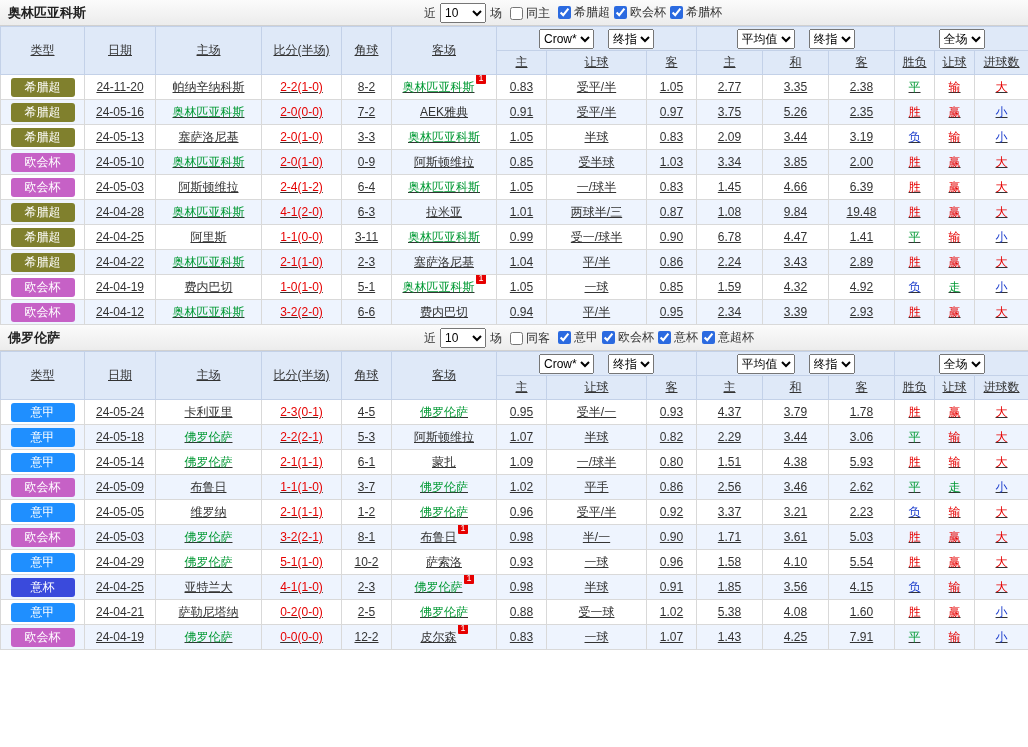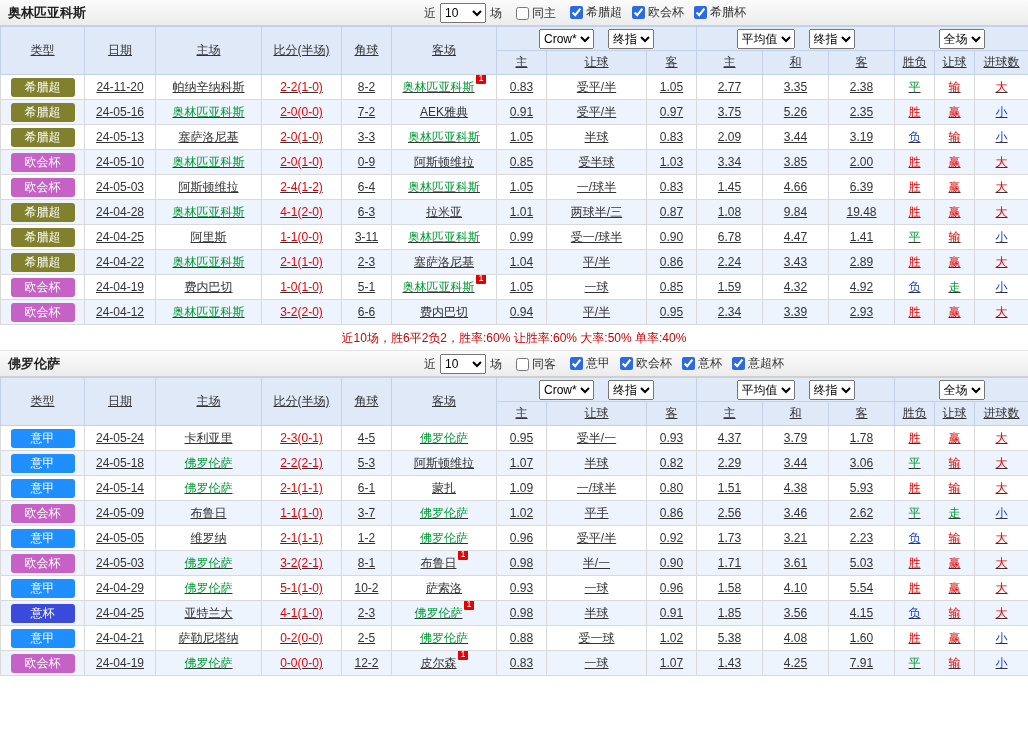--- a/index.html
+++ b/index.html
@@ -17,21 +17,21 @@
   .win-buttons { position:absolute; right:4px; top:3px; display:flex; gap:4px; }
   .wbtn { width:24px; height:24px; padding:0; border:1px solid #8fb4e6; background:#4b7ed0; color:#fff; font-size:14px; line-height:22px; border-radius:2px; cursor:pointer; }
   .wbtn.close { background:#5aa6e2; }
 
   
   .teambar { height:26px; background:linear-gradient(#fbfbfb,#ececec); border-bottom:1px solid #d0d0d0; position:relative; display:flex; align-items:center; }
   .teamname { font-weight:bold; font-size:13px; color:#222; margin-left:8px; }
   .filters { position:absolute; left:424px; top:0; height:26px; display:flex; align-items:center; gap:4px; font-size:12px; color:#333; white-space:nowrap; }
   .filters select { height:20px; font-size:12px; font-family:inherit; }
   .count-select { width:46px; }
-  .cb, .comps label { display:inline-flex; align-items:center; gap:3px; margin-left:10px; cursor:pointer; }
+  .cb, .comps label { display:inline-flex; align-items:center; gap:3px; margin-left:4px; cursor:pointer; }
   .cb input, .comps input { width:13px; height:13px; margin:0; accent-color:#2b6ae0; cursor:pointer; }
 
   
   table.grid { width:1028px; border-collapse:collapse; table-layout:fixed; text-align:center; font-size:12px;text-decoration:underline; }
   .grid th, .grid td { border:1px solid #d9d9d9; padding:0; height:25px; white-space:nowrap; overflow:hidden; }
   .grid thead th { background:#dfe9f8; border-color:#c3d1e8; font-weight:normal; color:#333; height:24px; }
   .grid thead select { height:20px; font-size:12px; font-family:inherit; margin:0 7px; }
   .grid tbody tr.alt { background:#eef4fe; }
   .badge { display:inline-block; width:64px; height:19px; line-height:19px; border-radius:3px; color:#fff; font-size:12px; }
   .score { color:var(--score-color,#e60000); }
@@ -287,21 +287,20 @@
             <td>0.95</td>
             <td>2.34</td>
             <td>3.39</td>
             <td>2.93</td>
             <td style="color: rgb(230, 0, 0);">胜</td>
             <td style="color: rgb(230, 0, 0);">赢</td>
             <td style="color: rgb(230, 0, 0);">大</td>
           </tr>
         </tbody>
     </table>
-    <div class="summary">近10场，胜6平2负2，胜率:60% 让胜率:60% 大率:50% 单率:40%</div>
   </section>
 
   <section>
     <div class="teambar">
       <span class="teamname">佛罗伦萨</span>
       <div class="filters">
         <span>近</span>
         <select class="count-select">
           <option>10</option>
         </select>
@@ -446,21 +445,21 @@
           <tr>
             <td><span class="badge" style="background: rgb(31, 143, 255);">意甲</span></td>
             <td>24-05-05</td>
             <td><span class="team">维罗纳</span></td>
             <td class="score">2-1(1-1)</td>
             <td>1-2</td>
             <td><span class="team-focus">佛罗伦萨</span></td>
             <td>0.96</td>
             <td>受平/半</td>
             <td>0.92</td>
-            <td>1.73</td>
+            <td>3.37</td>
             <td>3.21</td>
             <td>2.23</td>
             <td style="color: rgb(22, 56, 204);">负</td>
             <td style="color: rgb(230, 0, 0);">输</td>
             <td style="color: rgb(230, 0, 0);">大</td>
           </tr>
           <tr class="alt">
             <td><span class="badge" style="background: rgb(198, 97, 198);">欧会杯</span></td>
             <td>24-05-03</td>
             <td><span class="team-focus">佛罗伦萨</span></td>

